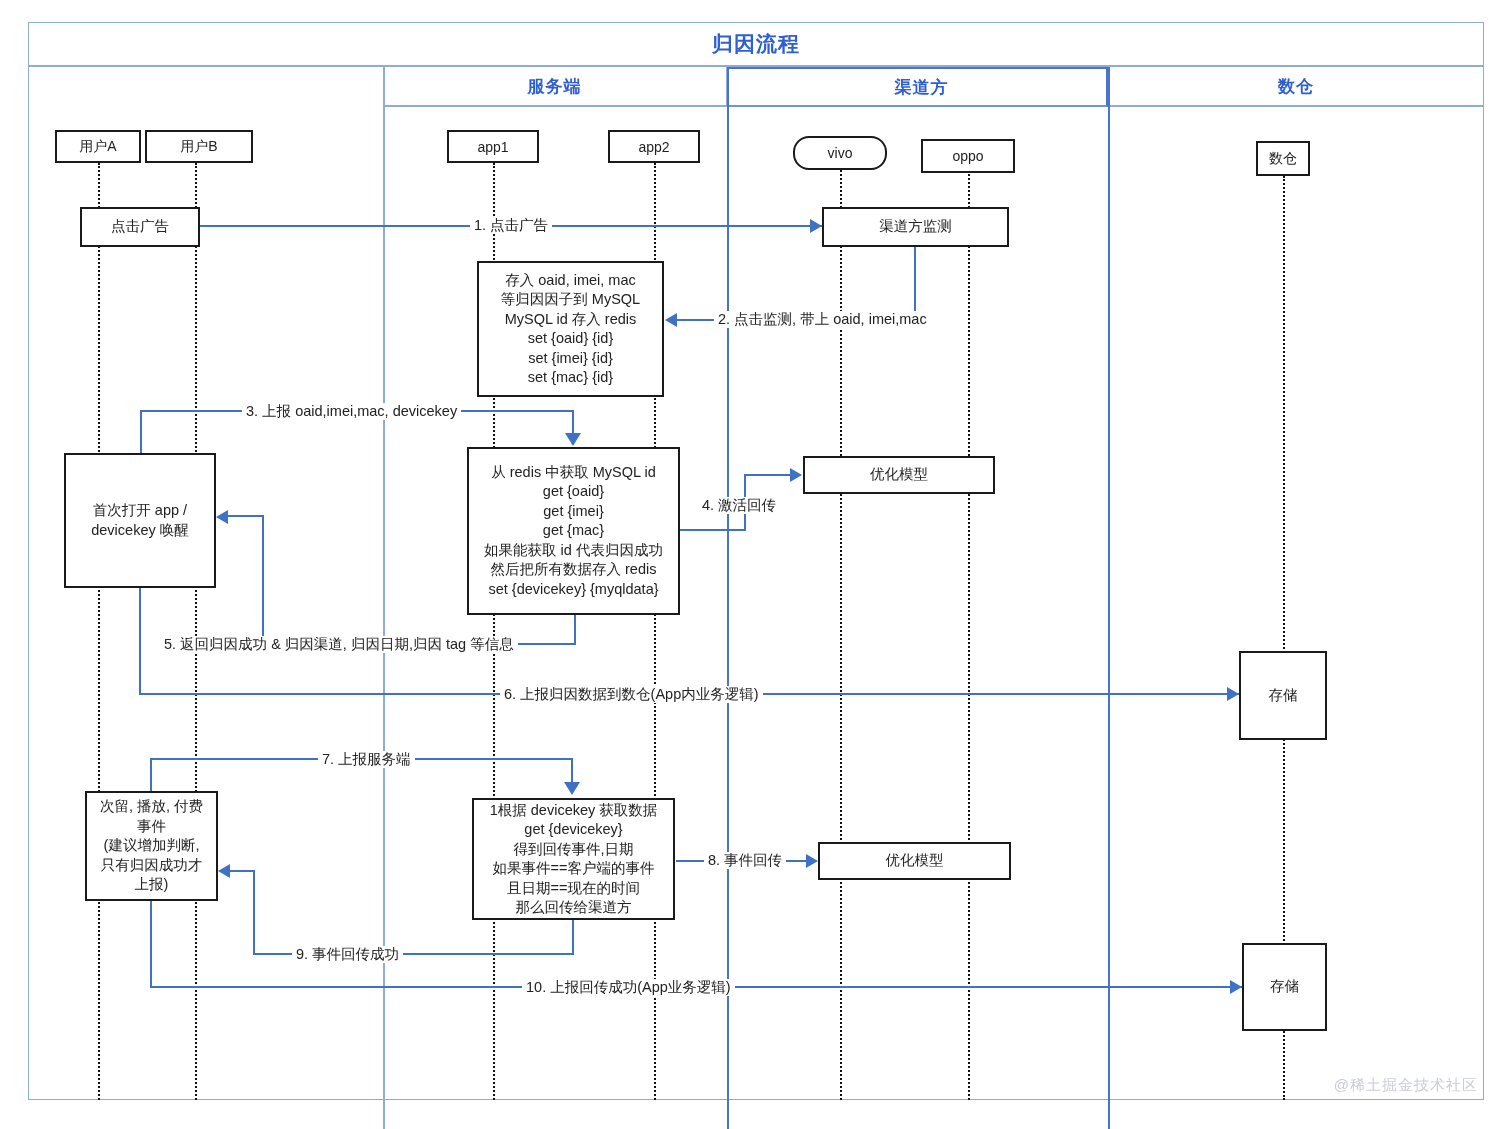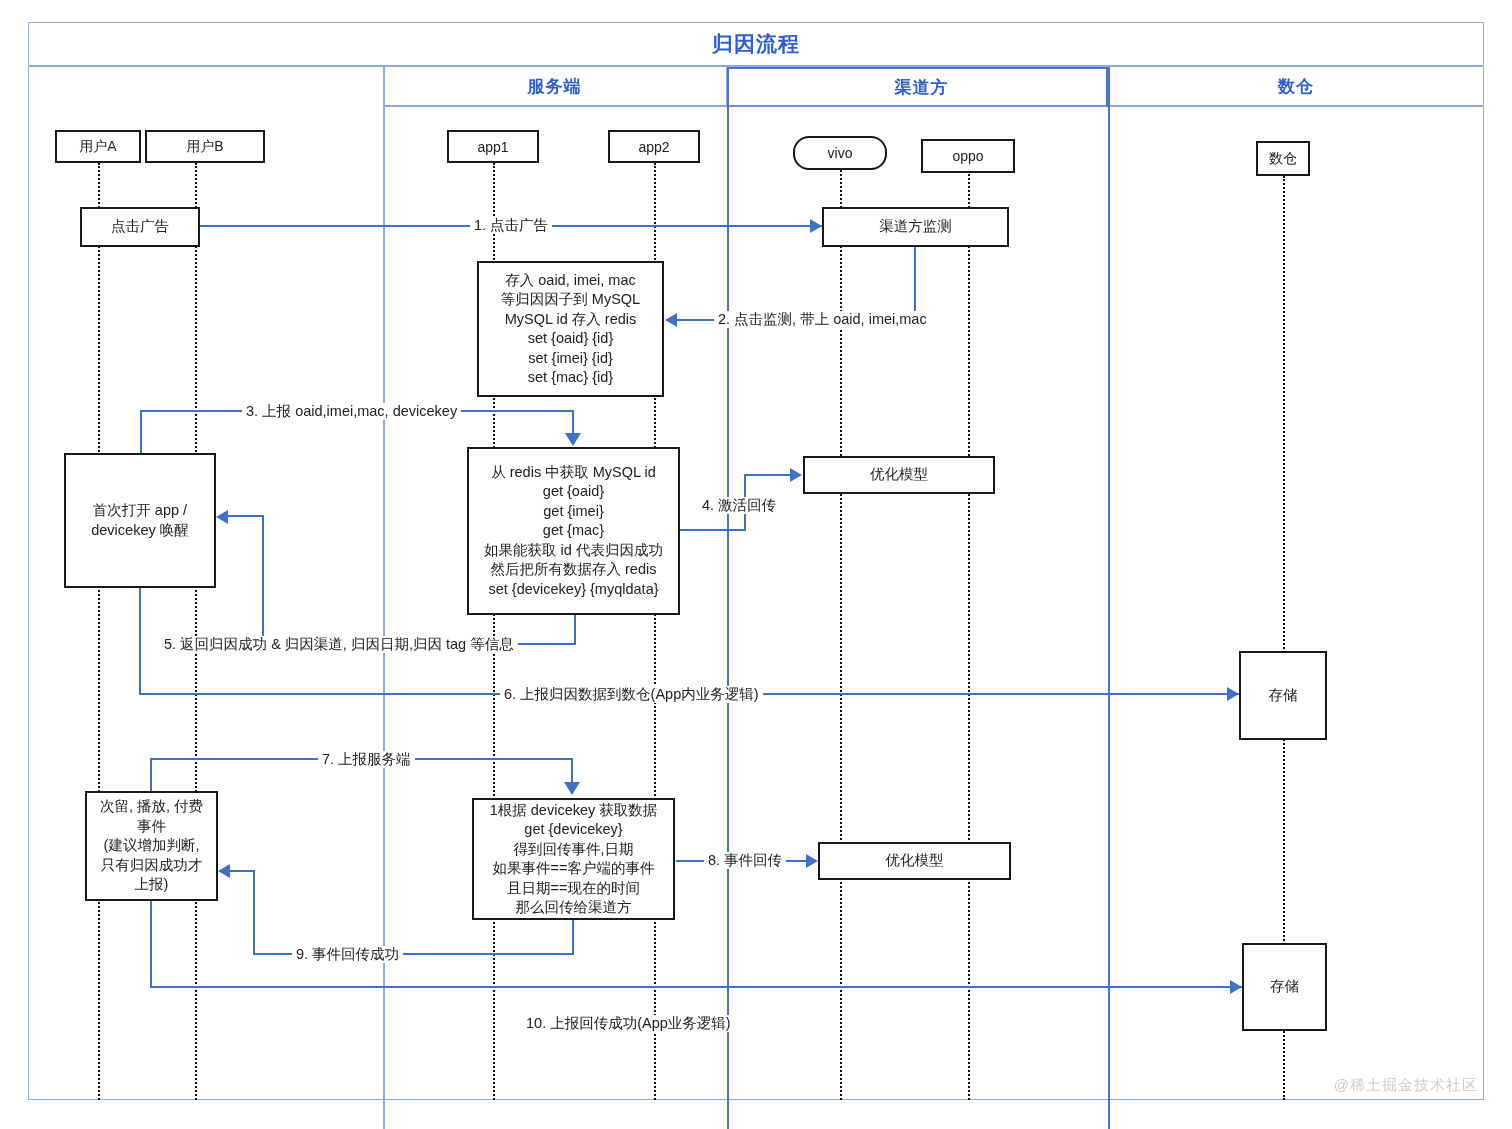--- a/index.html
+++ b/index.html
@@ -84,21 +84,21 @@
   <div class="lifeline" style="left:195px;top:163px;height:937px;"></div>
   <div class="lifeline" style="left:493px;top:163px;height:937px;"></div>
   <div class="lifeline" style="left:654px;top:163px;height:937px;"></div>
   <div class="lifeline" style="left:840px;top:170px;height:930px;"></div>
   <div class="lifeline" style="left:968px;top:170px;height:930px;"></div>
   <div class="lifeline" style="left:1283px;top:176px;height:924px;"></div>
 
   <div class="actor" style="left:55px;top:130px;width:86px;height:33px;">
     <span>用户A</span>
     </div>
-  <div class="actor" style="left:145px;top:130px;width:120px;height:33px;">
+  <div class="actor" style="left:145px;top:130px;width:108px;height:33px;">
     <span>用户B</span>
     </div>
   <div class="actor" style="left:447px;top:130px;width:92px;height:33px;">
     <span>app1</span>
     </div>
   <div class="actor" style="left:608px;top:130px;width:92px;height:33px;">
     <span>app2</span>
     </div>
   <div class="actor" style="left:793px;top:136px;width:94px;height:34px;border-radius:16px;">
     <span>vivo</span>
@@ -221,16 +221,16 @@
   <div class="seg v" style="left:572px;top:920px;height:34px;"></div>
   <div class="seg h" style="left:253px;top:953px;width:321px;"></div>
   <div class="seg v" style="left:253px;top:871px;height:84px;"></div>
   <div class="head l" style="left:218px;top:864px;"></div>
   <div class="seg h" style="left:230px;top:870px;width:25px;"></div>
   <div class="mlabel" style="left:292px;top:946px;">9. 事件回传成功</div>
 
   <div class="seg v" style="left:150px;top:901px;height:86px;"></div>
   <div class="seg h" style="left:150px;top:986px;width:1092px;"></div>
   <div class="head r" style="left:1230px;top:980px;"></div>
-  <div class="mlabel" style="left:522px;top:979px;margin-top:36px;">10. 上报回传成功(App业务逻辑)</div>
+  <div class="mlabel" style="left:522px;top:979px;">10. 上报回传成功(App业务逻辑)</div>
 
   <div class="wm">@稀土掘金技术社区</div>
 </div>
 
 </body></html>

